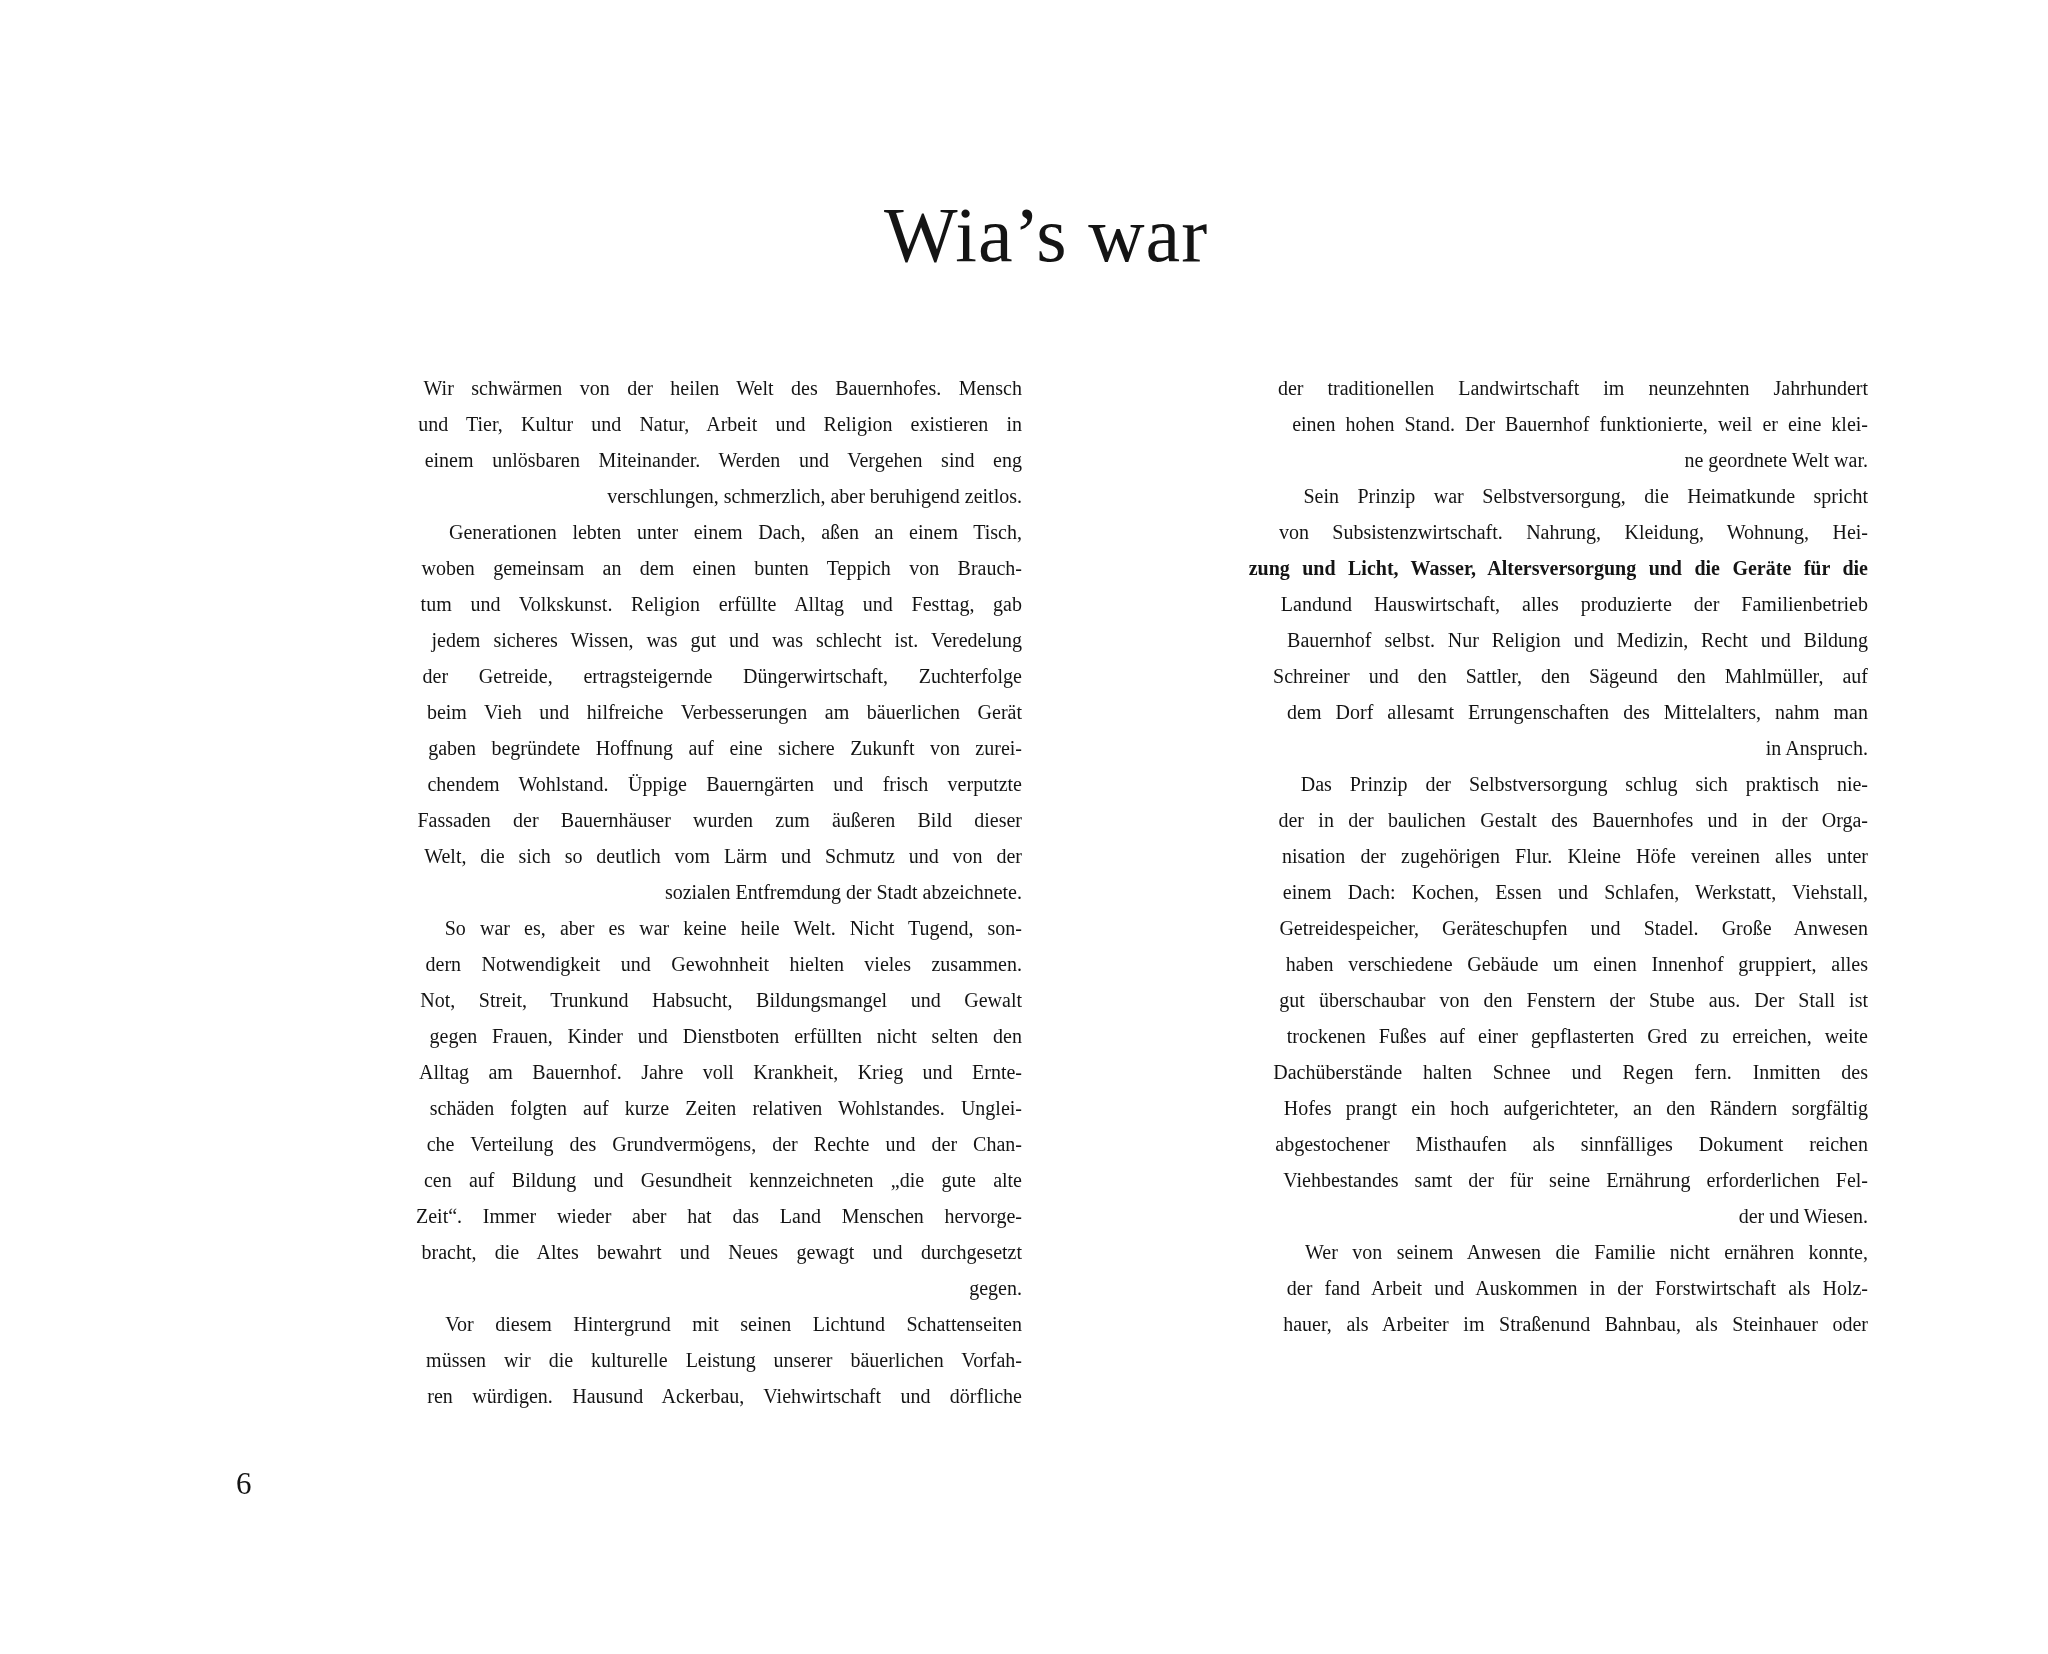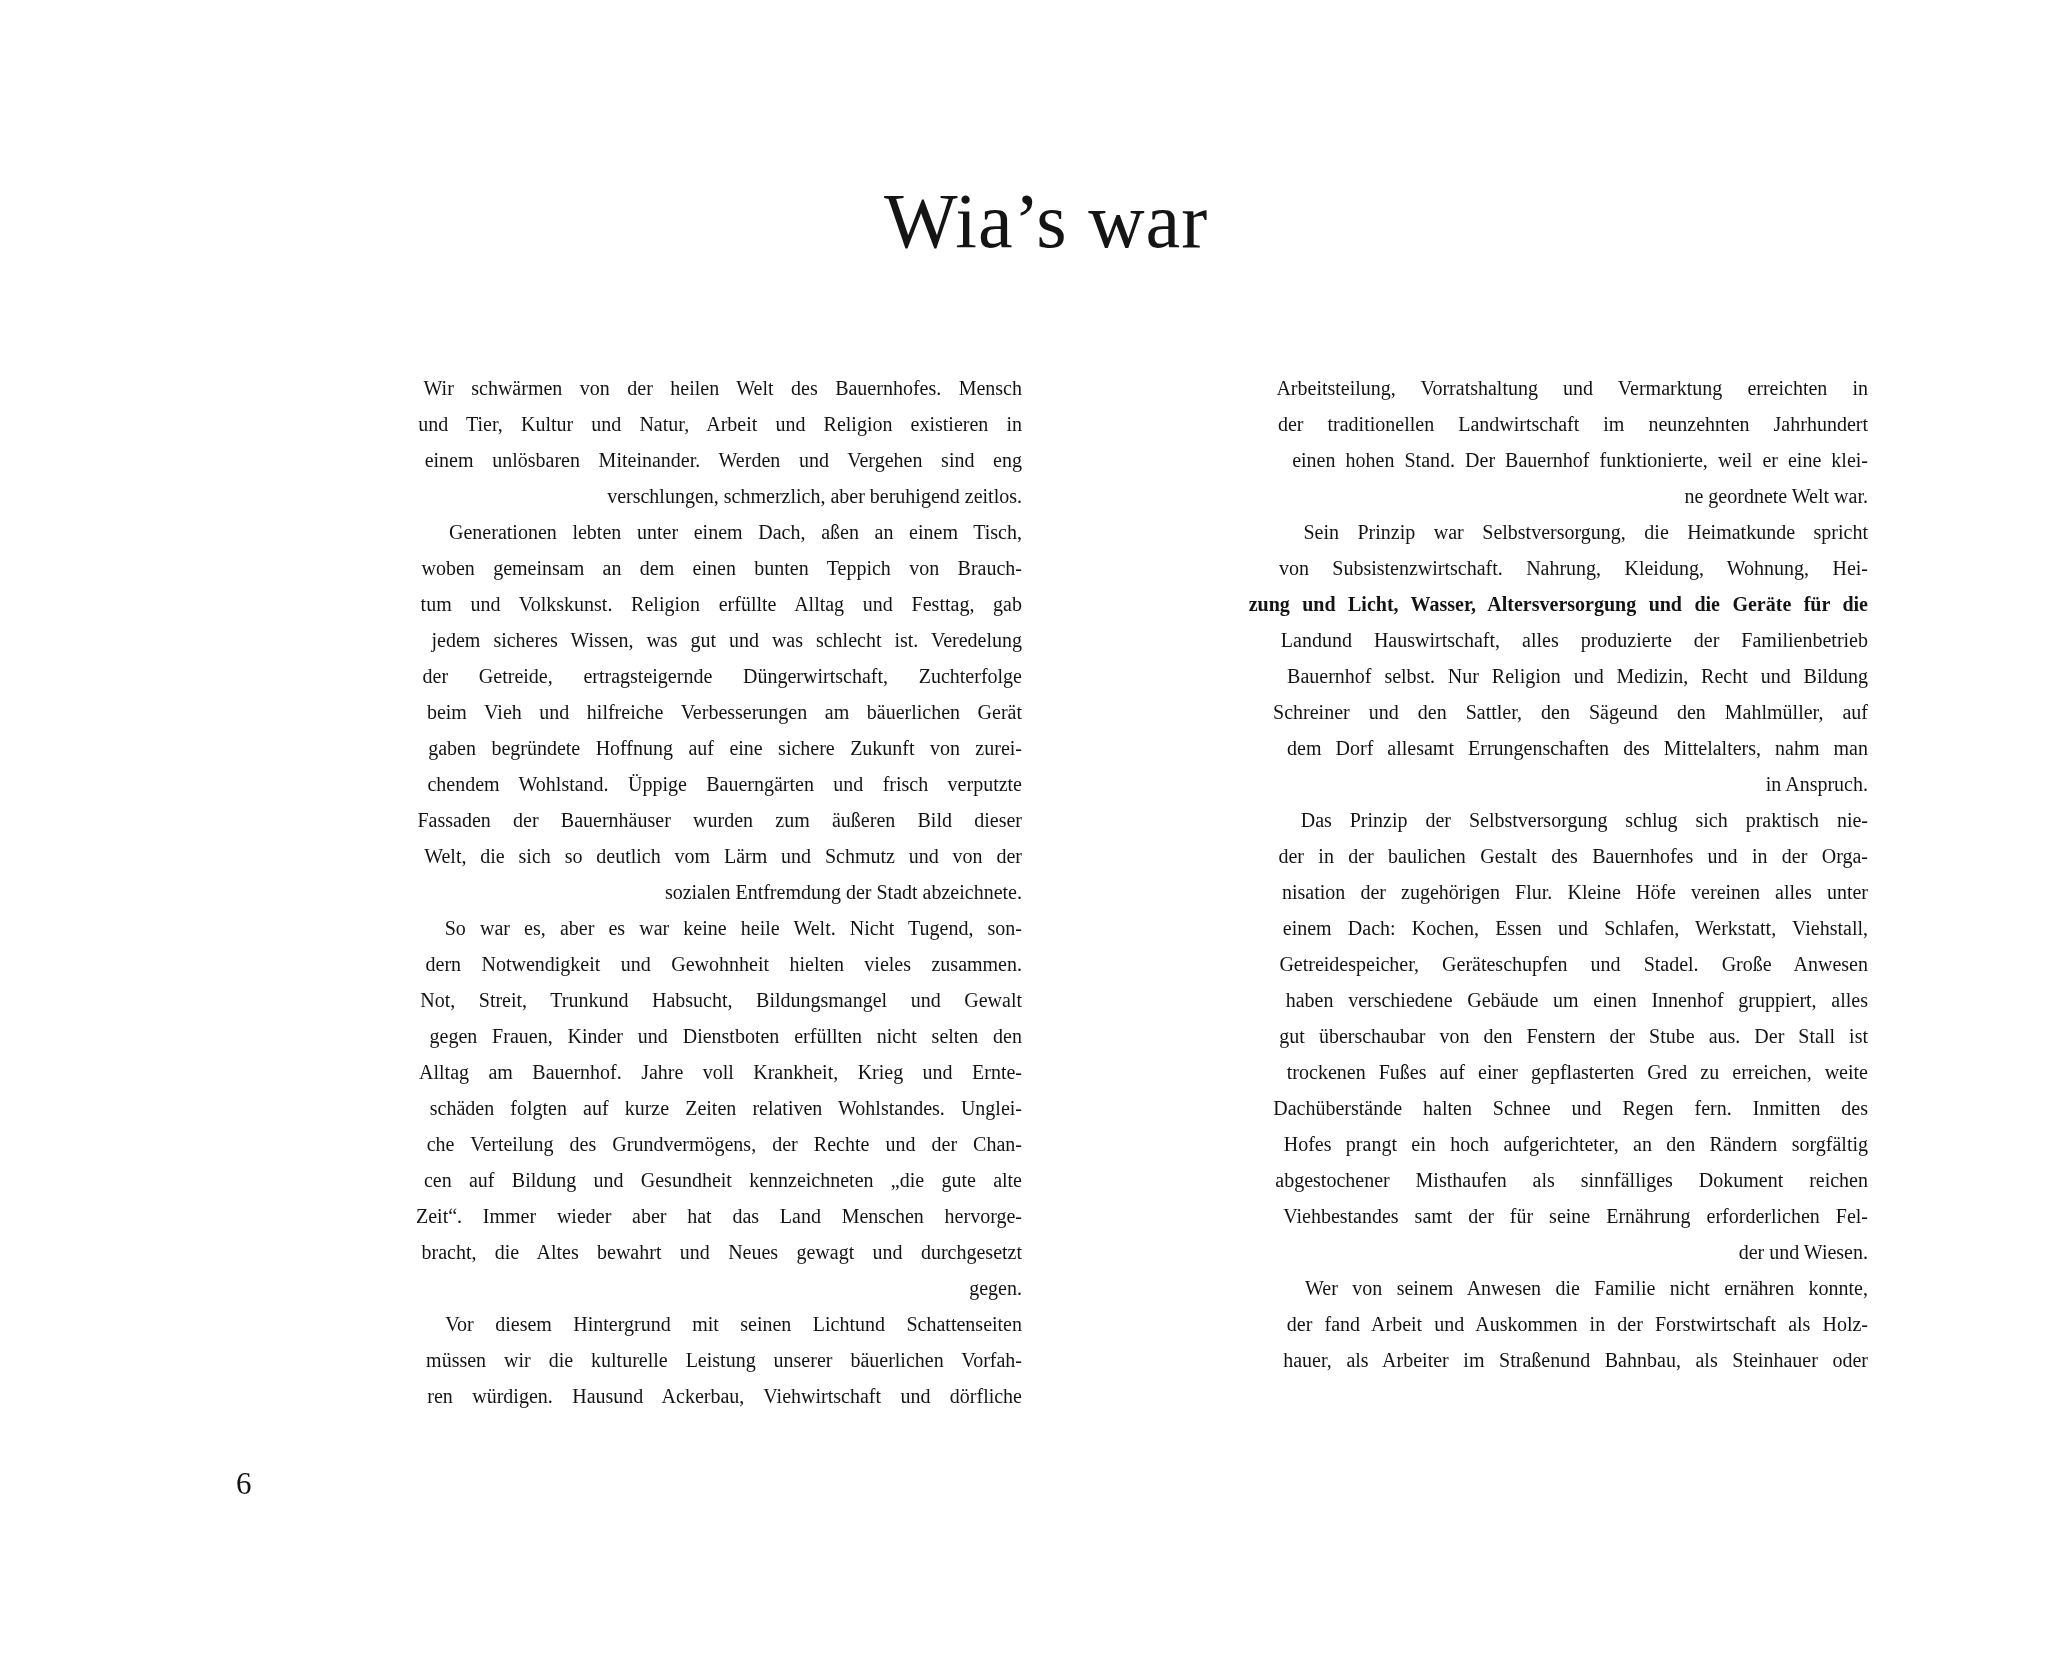--- a/index.html
+++ b/index.html
@@ -7,21 +7,21 @@
     width:2048px;height:1654px;
     background:#ffffff;
     font-family:"Liberation Serif","DejaVu Serif",serif;
     color:#141414;
     position:relative;
     overflow:hidden;
   }
   .page{position:absolute;inset:0;background:#ffffff}
   .title{
     position:absolute;
-    left:224px;width:1644px;top:182px;
+    left:224px;width:1644px;top:196px;
     margin:0;
     text-align:center;
     font-size:78px;
     line-height:1;
     font-weight:400;
     letter-spacing:1px;
   }
   .columns{
     position:absolute;
     top:370px;left:224px;
@@ -86,21 +86,20 @@
           <div class="line nojust"><span>gegen.</span></div>
         </div>
         <div class="para">
           <div class="line indent"><span style="word-spacing: 16.4531px;">Vor diesem Hintergrund mit seinen Lichtund Schattenseiten</span></div>
           <div class="line"><span style="word-spacing: 12.9531px;">müssen wir die kulturelle Leistung unserer bäuerlichen Vorfah-</span></div>
           <div class="line"><span style="word-spacing: 14.401px;">ren würdigen. Hausund Ackerbau, Viehwirtschaft und dörfliche</span></div>
         </div>
       </div>
     <div class="col right" id="col-right">
         <div class="para">
-          <div class="line"><span style="word-spacing: 20.1156px;">Arbeitsteilung, Vorratshaltung und Vermarktung erreichten in</span></div>
           <div class="line"><span style="word-spacing: 19.0469px;">der traditionellen Landwirtschaft im neunzehnten Jahrhundert</span></div>
           <div class="line"><span style="word-spacing: 5.05208px;">einen hohen Stand. Der Bauernhof funktionierte, weil er eine klei-</span></div>
           <div class="line nojust"><span>ne geordnete Welt war.</span></div>
         </div>
         <div class="para">
           <div class="line indent"><span style="word-spacing: 13.5312px;">Sein Prinzip war Selbstversorgung, die Heimatkunde spricht</span></div>
           <div class="line"><span style="word-spacing: 18.3281px;">von Subsistenzwirtschaft. Nahrung, Kleidung, Wohnung, Hei-</span></div>
           <div class="line"><span style="word-spacing: 7.43576px; font-weight: bold;">zung und Licht, Wasser, Altersversorgung und die Geräte für die</span></div>
           <div class="line"><span style="word-spacing: 17.025px;">Landund Hauswirtschaft, alles produzierte der Familienbetrieb</span></div>
           <div class="line"><span style="word-spacing: 7.89844px;">Bauernhof selbst. Nur Religion und Medizin, Recht und Bildung</span></div>

